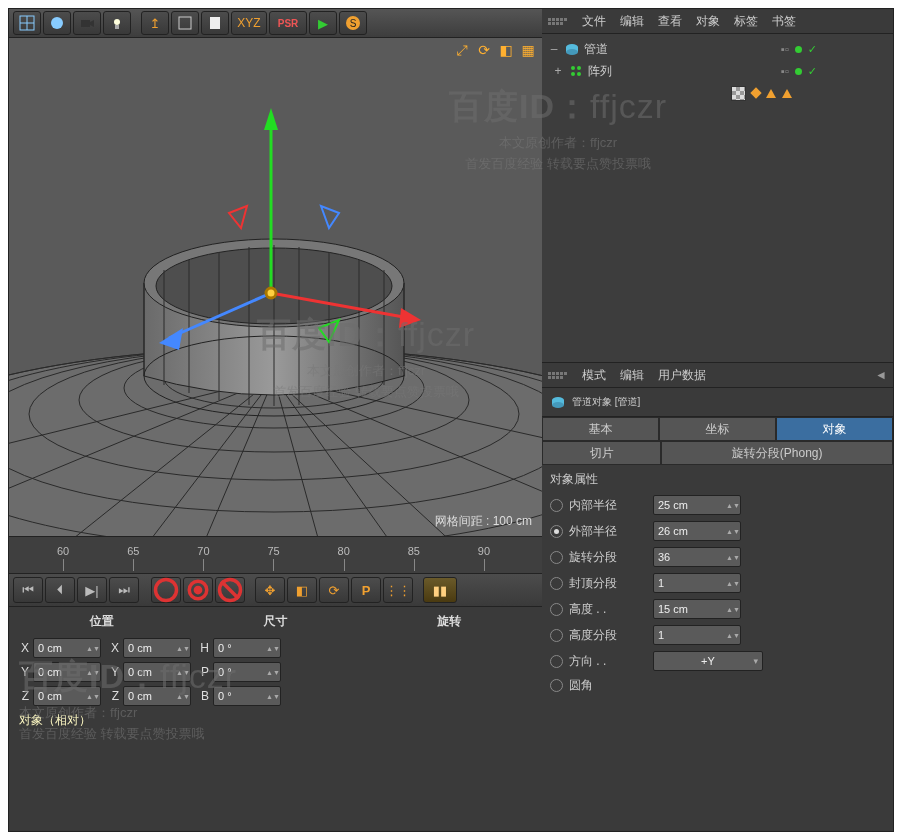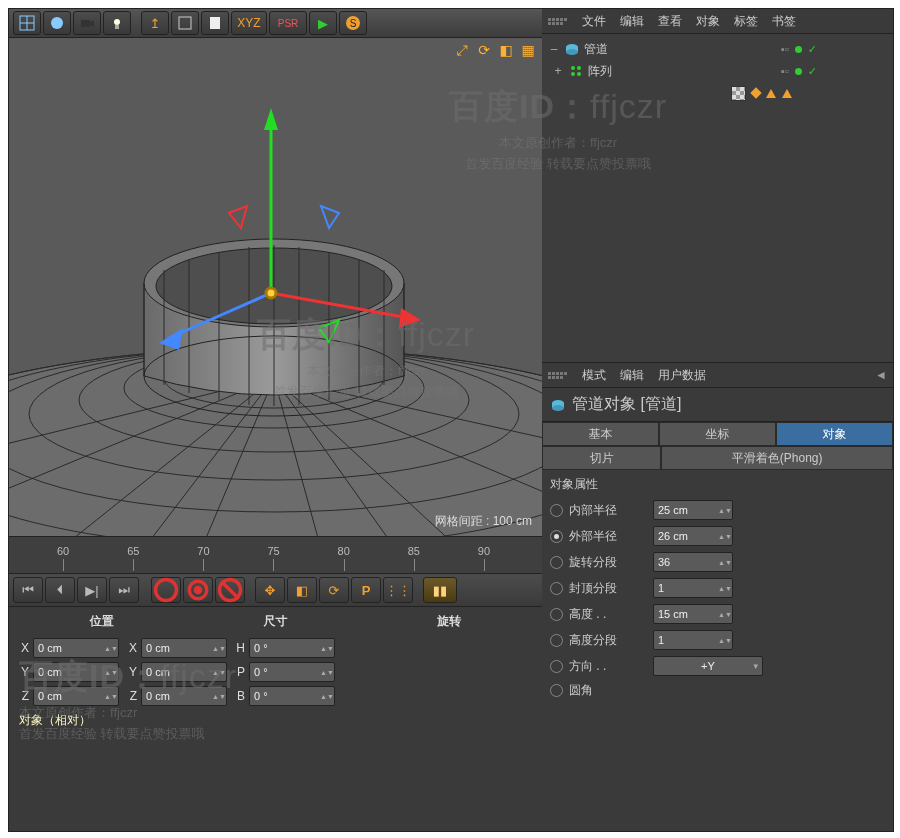--- a/index.html
+++ b/index.html
@@ -187,21 +187,21 @@
     border: 1px solid #222;
     border-radius: 2px;
     color: #eee;
     font-size: 11px;
     padding: 0 4px;
     display: flex;
     align-items: center;
     justify-content: space-between;
     box-sizing: border-box;
   }
-  .coord-in { width: 86px; }
+  .coord-in { width: 68px; }
   .spin {
     width: 10px;
     height: 18px;
     display: flex;
     flex-direction: column;
     justify-content: center;
     font-size: 7px;
     line-height: 7px;
     color: #aaa;
     cursor: ns-resize;
@@ -287,21 +287,21 @@
     border: 1px solid #333;
   }
 
   
   .am-head { height: 24px; }
   .am-title {
     display: flex;
     align-items: center;
     gap: 6px;
     padding: 6px 8px;
-    font-size: 16px;
+    font-size: 10px;
   }
   .am-tabs {
     display: flex;
     flex-wrap: wrap;
     border-top: 1px solid #222;
   }
   .am-tab {
     flex: 1;
     min-width: 33%;
     height: 24px;
@@ -329,21 +329,21 @@
   .attr-row .radio {
     width: 11px; height: 11px;
     border: 1px solid #888;
     border-radius: 50%;
     display: flex; align-items: center; justify-content: center;
   }
   .attr-row .radio.on::after {
     content: ""; width: 5px; height: 5px; border-radius: 50%; background: #ddd;
   }
   .attr-row .albl { width: 78px; }
-  .attr-in { width: 80px; }
+  .attr-in { width: 88px; }
   .attr-in.sel { width: 110px; justify-content: center; position: relative; }
   .attr-in.sel::after {
     content: "▾"; position: absolute; right: 4px; font-size: 9px; color: #aaa;
   }
 
   
   .watermark {
     position: absolute;
     pointer-events: none;
     color: rgba(120,120,120,0.55);
@@ -396,21 +396,21 @@
           <svg viewBox="0 0 16 16">
             <rect x="2" y="2" width="12" height="12" fill="none" stroke="#ccc"></rect>
           </svg>
         </div>
       <div class="tb-btn">
           <svg viewBox="0 0 16 16">
             <rect x="3" y="2" width="10" height="12" fill="#eee"></rect>
           </svg>
         </div>
       <div class="tb-btn" style="width:34px;color:#f0a030;font-size:12px">XYZ</div>
-      <div class="tb-btn" style="width:36px;color:#e55;font-size:10px;font-weight:normal">PSR</div>
+      <div class="tb-btn" style="width:36px;color:#e55;font-size:10px;font-weight:bold">PSR</div>
       <div class="tb-btn" style="color:#3c3">▶</div>
       <div class="tb-btn">
           <svg viewBox="0 0 16 16">
             <circle cx="8" cy="8" r="7" fill="#f0a030"></circle>
             <text x="8" y="12" text-anchor="middle" font-size="10" fill="#222">S</text>
           </svg>
         </div>
     </div>
 
     <div class="viewport">
@@ -728,21 +728,21 @@
           </svg>
         </span>
       <span>管道对象 [管道]</span>
     </div>
 
     <div class="am-tabs">
       <div class="am-tab">基本</div>
       <div class="am-tab">坐标</div>
       <div class="am-tab active">对象</div>
       <div class="am-tab">切片</div>
-      <div class="am-tab" style="min-width:66%">平滑着色(Phong)</div>
+      <div class="am-tab" style="min-width:66%">旋转分段(Phong)</div>
     </div>
 
     <div class="am-section-lbl">对象属性</div>
 
     <div class="attr-row">
       <span class="radio"></span>
       <span class="albl">内部半径</span>
       <div class="attr-in">
           <span>25 cm</span>
           <span class="spin">▲▼</span>

